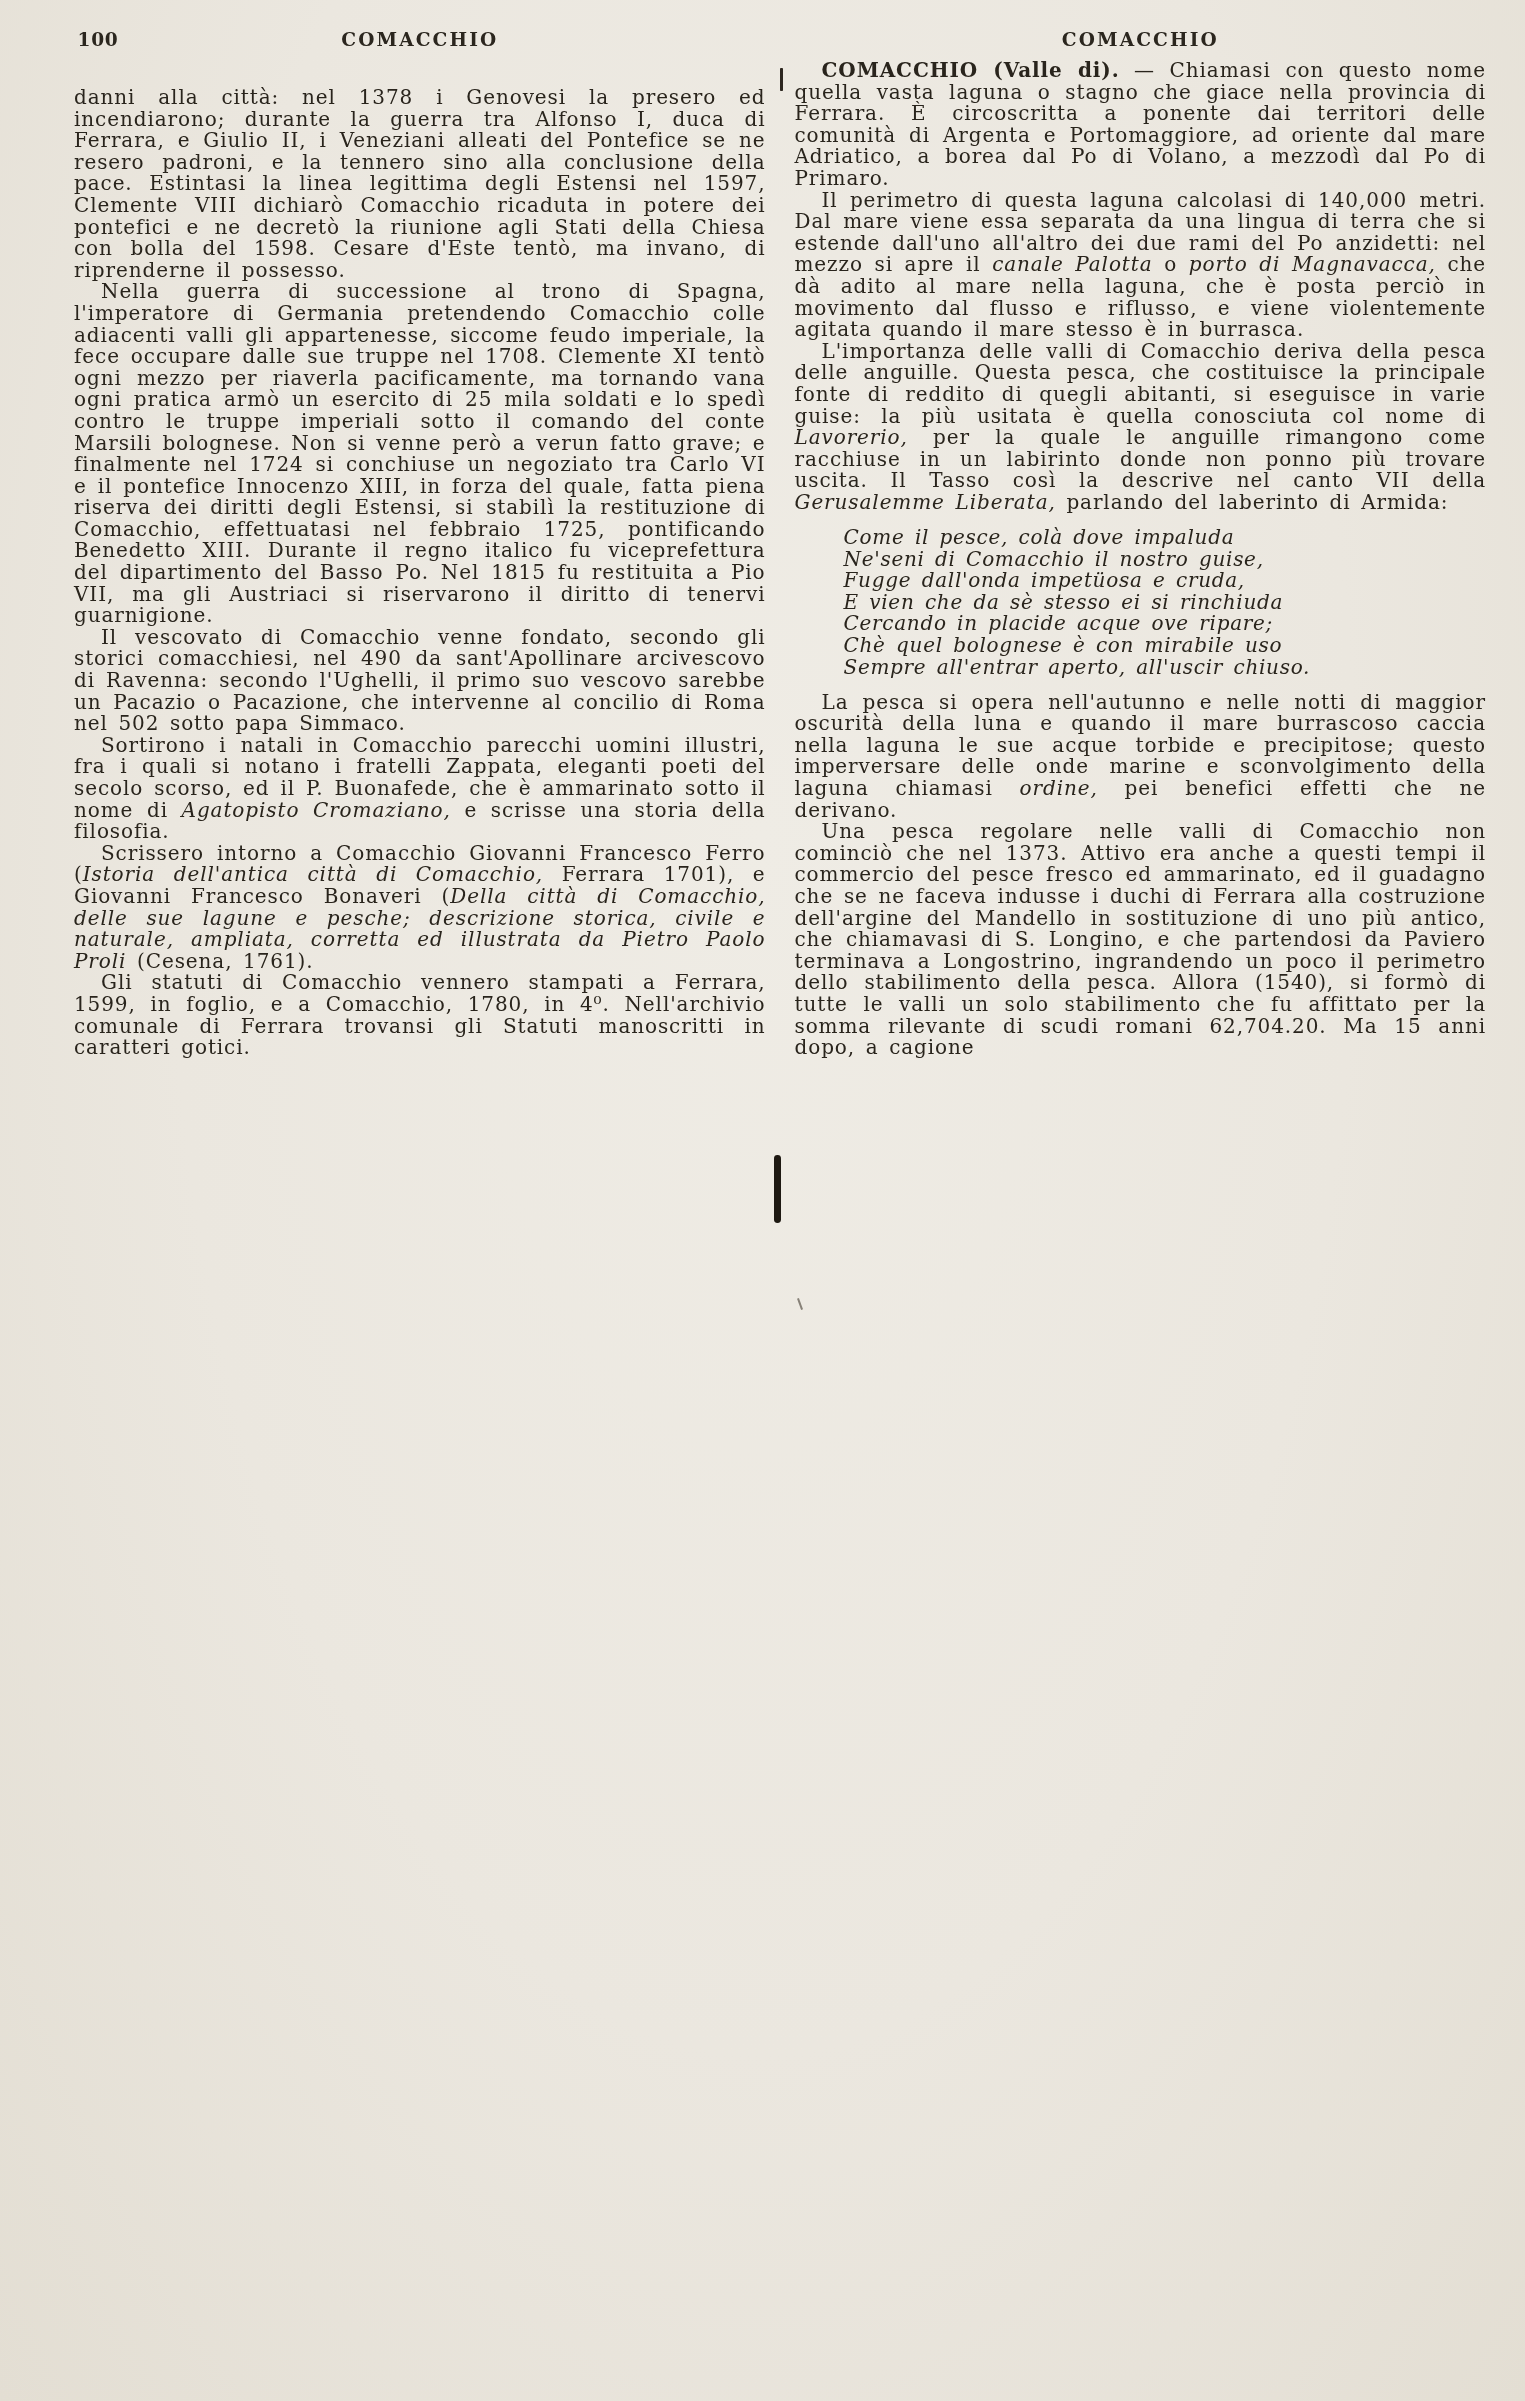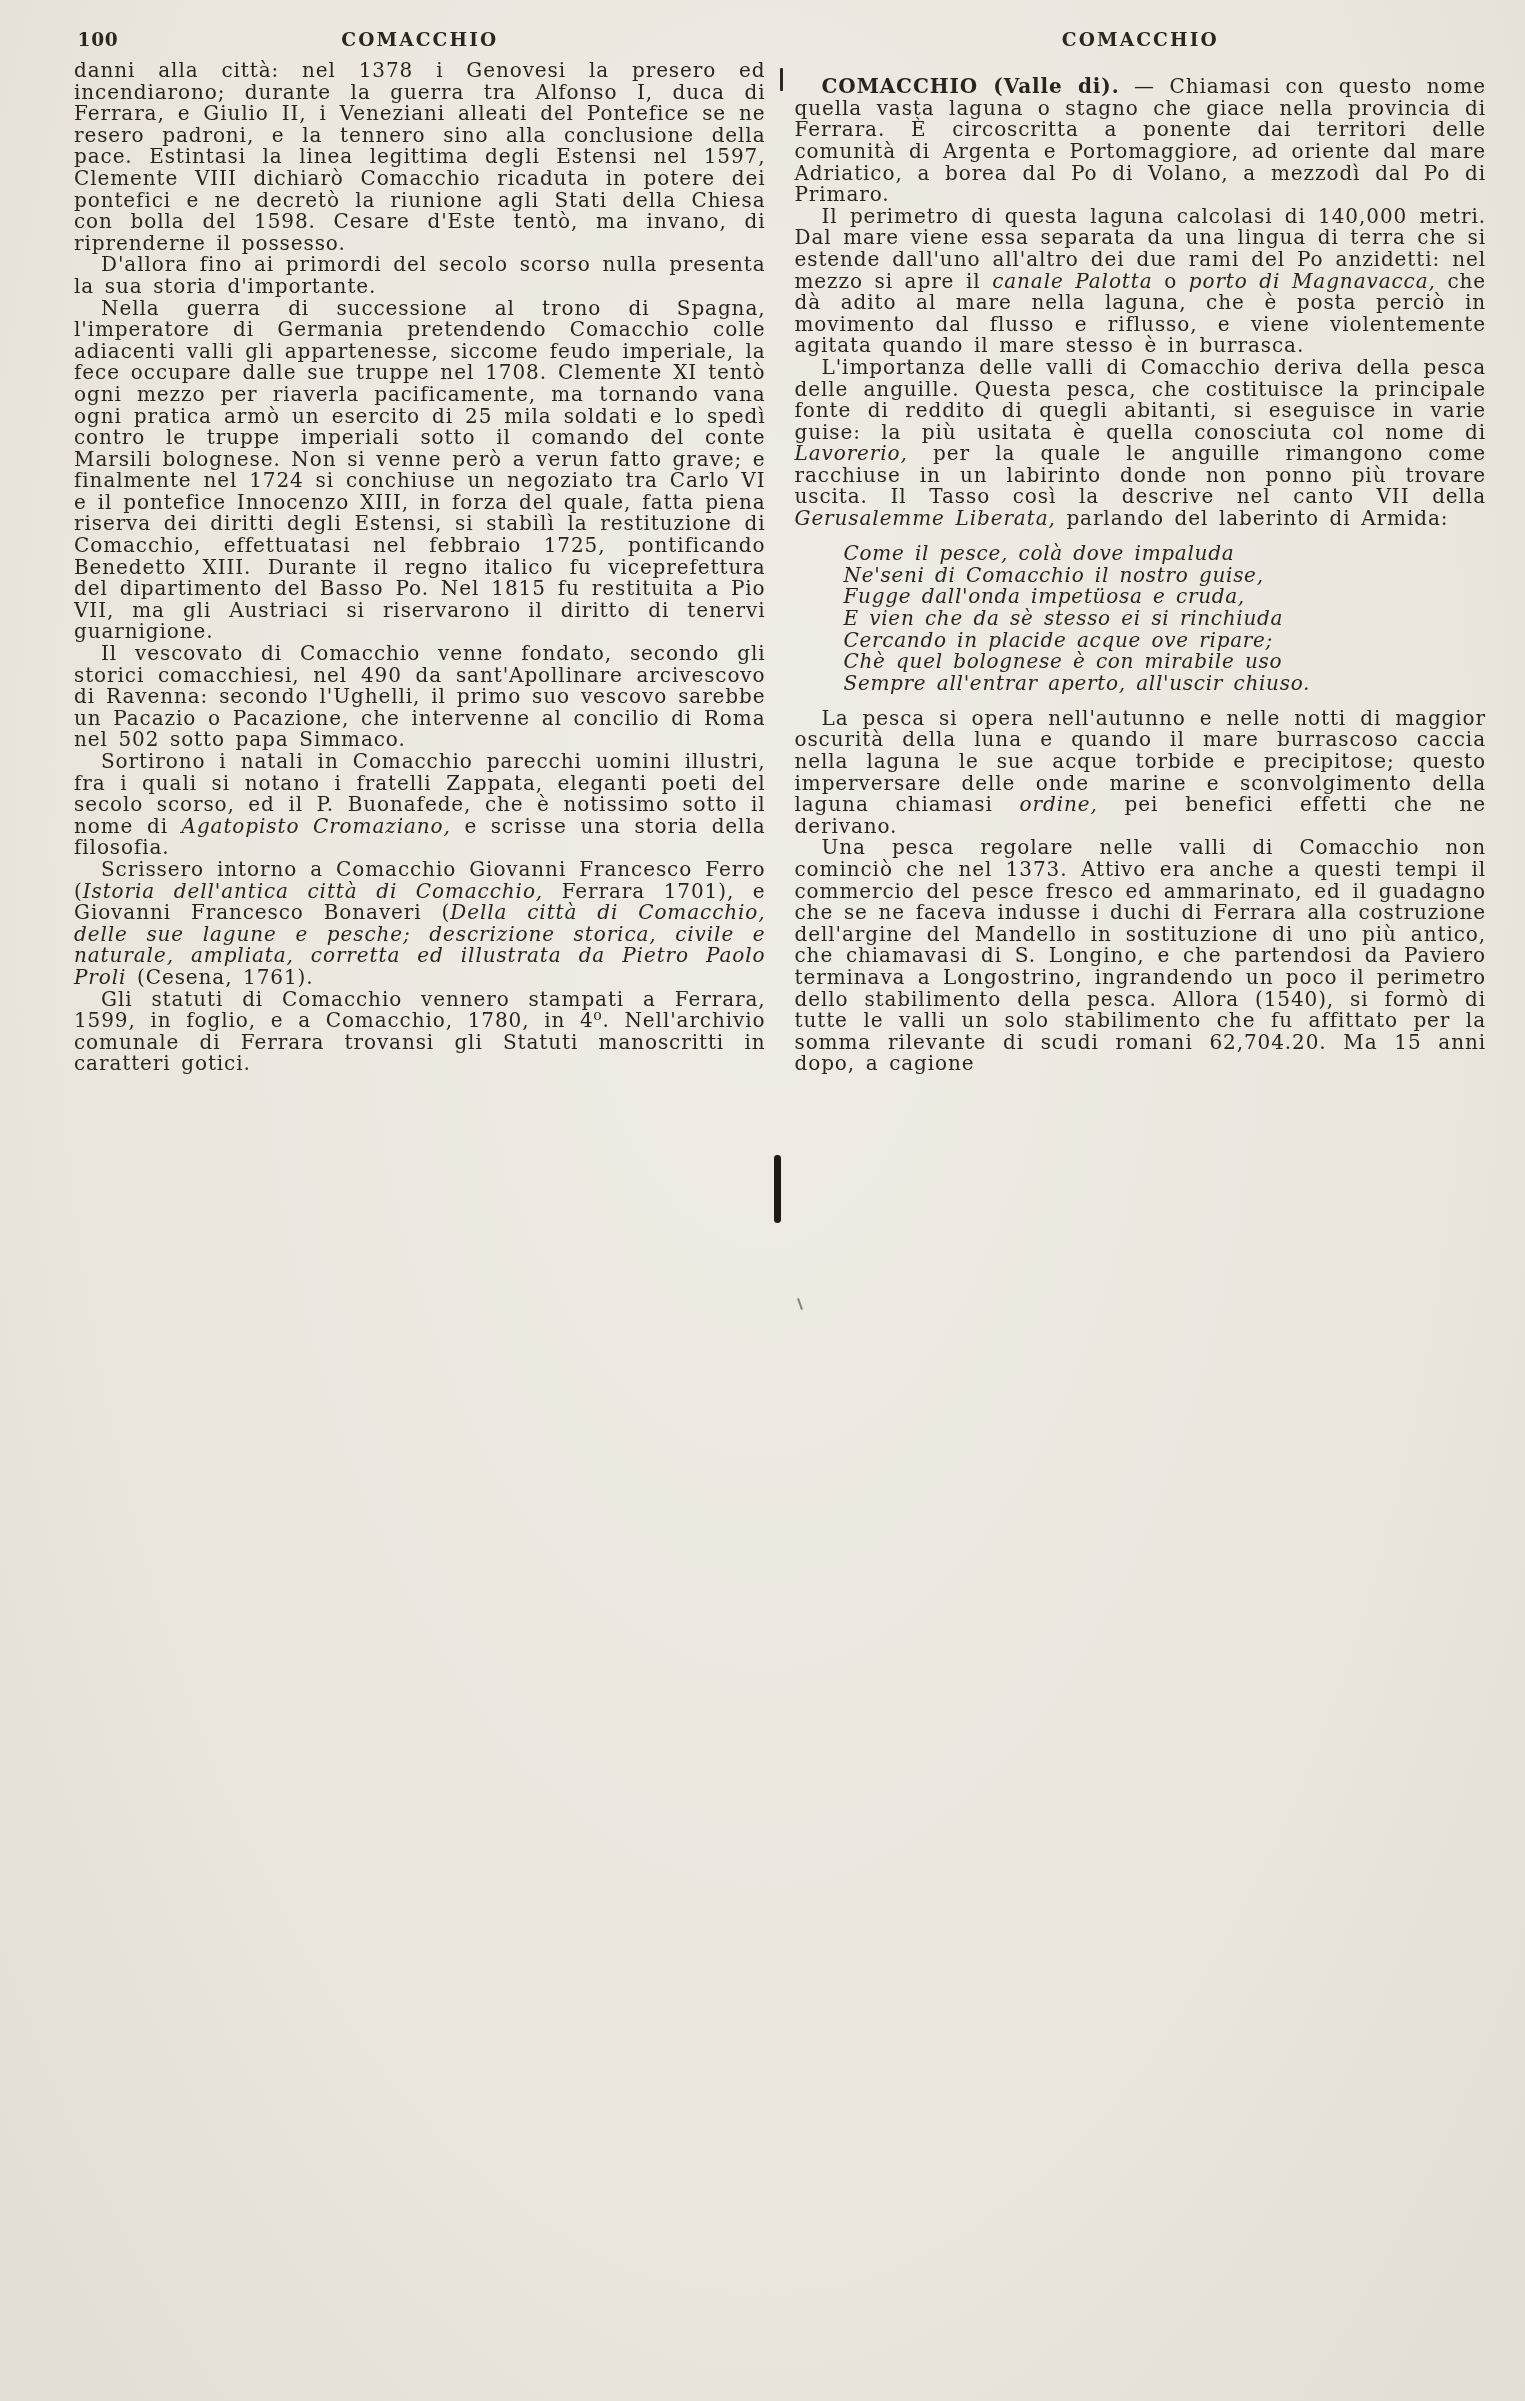--- a/index.html
+++ b/index.html
@@ -106,24 +106,23 @@
       <span class="head-title">COMACCHIO</span>
     </div>
     <div class="head-right">
       <span class="head-title">COMACCHIO</span>
     </div>
   </header>
 
   <main class="columns">
     <section class="column">
         <p class="para"><span>danni alla città: nel 1378 i Genovesi la presero ed incendiarono; durante la guerra tra Alfonso I, duca di Ferrara, e Giulio II, i Veneziani alleati del Pontefice se ne resero padroni, e la tennero sino alla conclusione della pace. Estintasi la linea legittima degli Estensi nel 1597, Clemente VIII dichiarò Comacchio ricaduta in potere dei pontefici e ne decretò la riunione agli Stati della Chiesa con bolla del 1598. Cesare d'Este tentò, ma invano, di riprenderne il possesso.</span></p>
-        <p class="para indent"><span>D'allora fino ai primordi del secolo scorso nulla presenta la sua storia d'importante.</span></p>
         <p class="para indent"><span>Nella guerra di successione al trono di Spagna, l'imperatore di Germania pretendendo Comacchio colle adiacenti valli gli appartenesse, siccome feudo imperiale, la fece occupare dalle sue truppe nel 1708. Clemente XI tentò ogni mezzo per riaverla pacificamente, ma tornando vana ogni pratica armò un esercito di 25 mila soldati e lo spedì contro le truppe imperiali sotto il comando del conte Marsili bolognese. Non si venne però a verun fatto grave; e finalmente nel 1724 si conchiuse un negoziato tra Carlo VI e il pontefice Innocenzo XIII, in forza del quale, fatta piena riserva dei diritti degli Estensi, si stabilì la restituzione di Comacchio, effettuatasi nel febbraio 1725, pontificando Benedetto XIII. Durante il regno italico fu viceprefettura del dipartimento del Basso Po. Nel 1815 fu restituita a Pio VII, ma gli Austriaci si riservarono il diritto di tenervi guarnigione.</span></p>
         <p class="para indent"><span>Il vescovato di Comacchio venne fondato, secondo gli storici comacchiesi, nel 490 da sant'Apollinare arcivescovo di Ravenna: secondo l'Ughelli, il primo suo vescovo sarebbe un Pacazio o Pacazione, che intervenne al concilio di Roma nel 502 sotto papa Simmaco.</span></p>
-        <p class="para indent"><span>Sortirono i natali in Comacchio parecchi uomini illustri, fra i quali si notano i fratelli Zappata, eleganti poeti del secolo scorso, ed il P. Buonafede, che è notissimo sotto il nome di </span><span class="it">Agatopisto Cromaziano,</span><span> e scrisse una storia della filosofia.</span></p>
+        <p class="para indent"><span>Sortirono i natali in Comacchio parecchi uomini illustri, fra i quali si notano i fratelli Zappata, eleganti poeti del secolo scorso, ed il P. Buonafede, che è ammarinato sotto il nome di </span><span class="it">Agatopisto Cromaziano,</span><span> e scrisse una storia della filosofia.</span></p>
         <p class="para indent"><span>Scrissero intorno a Comacchio Giovanni Francesco Ferro (</span><span class="it">Istoria dell'antica città di Comacchio,</span><span> Ferrara 1701), e Giovanni Francesco Bonaveri (</span><span class="it">Della città di Comacchio, delle sue lagune e pesche; descrizione storica, civile e naturale, ampliata, corretta ed illustrata da Pietro Paolo Proli</span><span> (Cesena, 1761).</span></p>
         <p class="para indent"><span>Gli statuti di Comacchio vennero stampati a Ferrara, 1599, in foglio, e a Comacchio, 1780, in 4⁰. Nell'archivio comunale di Ferrara trovansi gli Statuti manoscritti in caratteri gotici.</span></p>
       </section>
     <section class="column">
         <p class="para indent"><span class="bd">COMACCHIO (Valle di).</span><span> — Chiamasi con questo nome quella vasta laguna o stagno che giace nella provincia di Ferrara. È circoscritta a ponente dai territori delle comunità di Argenta e Portomaggiore, ad oriente dal mare Adriatico, a borea dal Po di Volano, a mezzodì dal Po di Primaro.</span></p>
         <p class="para indent"><span>Il perimetro di questa laguna calcolasi di 140,000 metri. Dal mare viene essa separata da una lingua di terra che si estende dall'uno all'altro dei due rami del Po anzidetti: nel mezzo si apre il </span><span class="it">canale Palotta</span><span> o </span><span class="it">porto di Magnavacca,</span><span> che dà adito al mare nella laguna, che è posta perciò in movimento dal flusso e riflusso, e viene violentemente agitata quando il mare stesso è in burrasca.</span></p>
         <p class="para indent"><span>L'importanza delle valli di Comacchio deriva della pesca delle anguille. Questa pesca, che costituisce la principale fonte di reddito di quegli abitanti, si eseguisce in varie guise: la più usitata è quella conosciuta col nome di </span><span class="it">Lavorerio,</span><span> per la quale le anguille rimangono come racchiuse in un labirinto donde non ponno più trovare uscita. Il Tasso così la descrive nel canto VII della </span><span class="it">Gerusalemme Liberata,</span><span> parlando del laberinto di Armida:</span></p>
         <p class="para verse vtop"><span>Come il pesce, colà dove impaluda</span></p>
         <p class="para verse"><span>Ne'seni di Comacchio il nostro guise,</span></p>
         <p class="para verse"><span>Fugge dall'onda impetüosa e cruda,</span></p>

